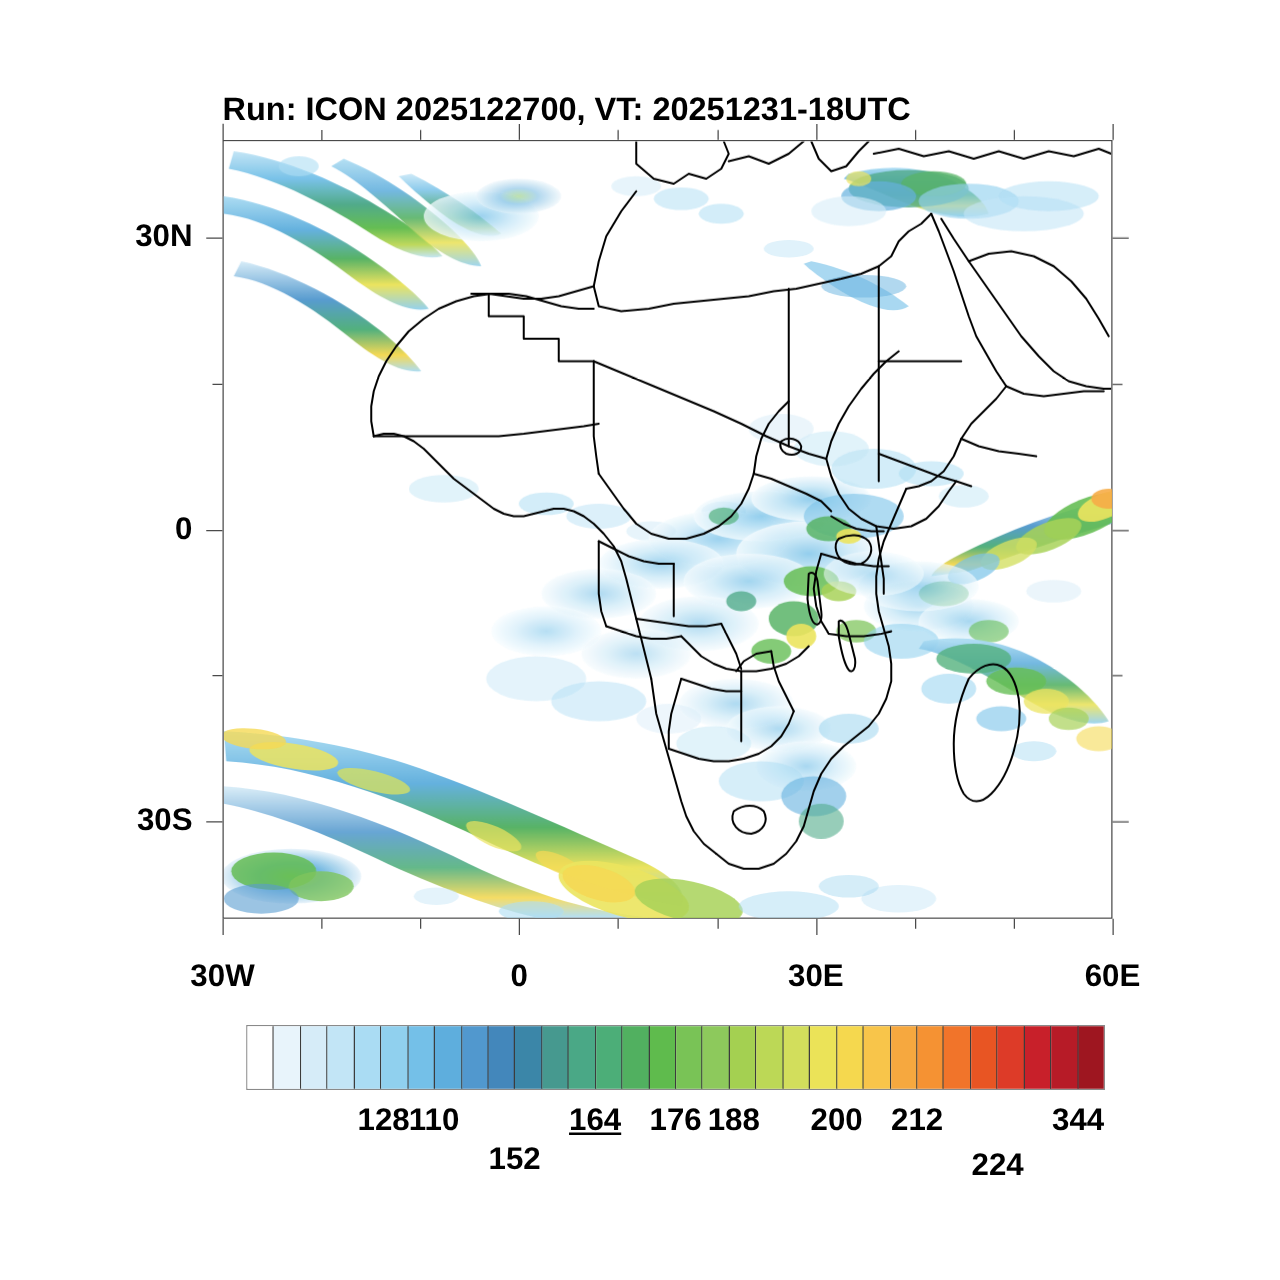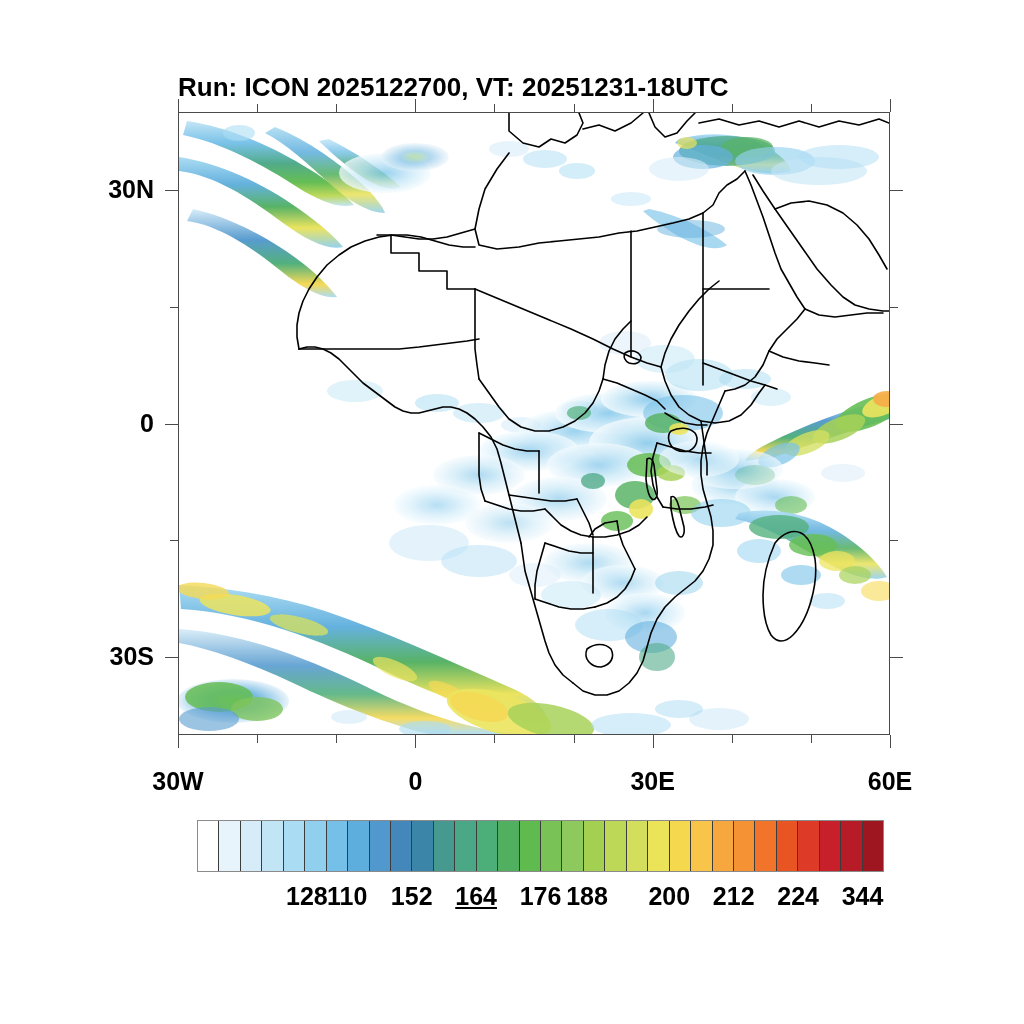--- a/index.html
+++ b/index.html
@@ -522,23 +522,23 @@
       <div class="cb-cell" style="background: rgb(241, 116, 42);"></div>
       <div class="cb-cell" style="background: rgb(232, 85, 35);"></div>
       <div class="cb-cell" style="background: rgb(221, 59, 40);"></div>
       <div class="cb-cell" style="background: rgb(200, 32, 42);"></div>
       <div class="cb-cell" style="background: rgb(183, 27, 39);"></div>
       <div class="cb-cell" style="background: rgb(158, 22, 32);"></div>
     </div>
   <div id="cb-labels">
       <div class="cb-label" style="left: 85.875px; margin-left: 24px;">128</div>
       <div class="cb-label" style="left: 150.281px;">110</div>
-      <div class="cb-label" style="left: 214.688px;">152</div>
+      <div class="cb-label" style="left: 214.688px; margin-top: 31px;">152</div>
       <div class="cb-label" style="left: 279.094px; text-decoration: underline;">164</div>
       <div class="cb-label" style="left: 343.5px;">176</div>
       <div class="cb-label" style="left: 390px;">188</div>
       <div class="cb-label" style="left: 472.312px;">200</div>
       <div class="cb-label" style="left: 536.719px;">212</div>
-      <div class="cb-label" style="left: 601.125px;">224</div>
+      <div class="cb-label" style="left: 601.125px; margin-top: 36px;">224</div>
       <div class="cb-label" style="left: 665.531px;">344</div>
     </div>
 
 </div>
 
 </body></html>

